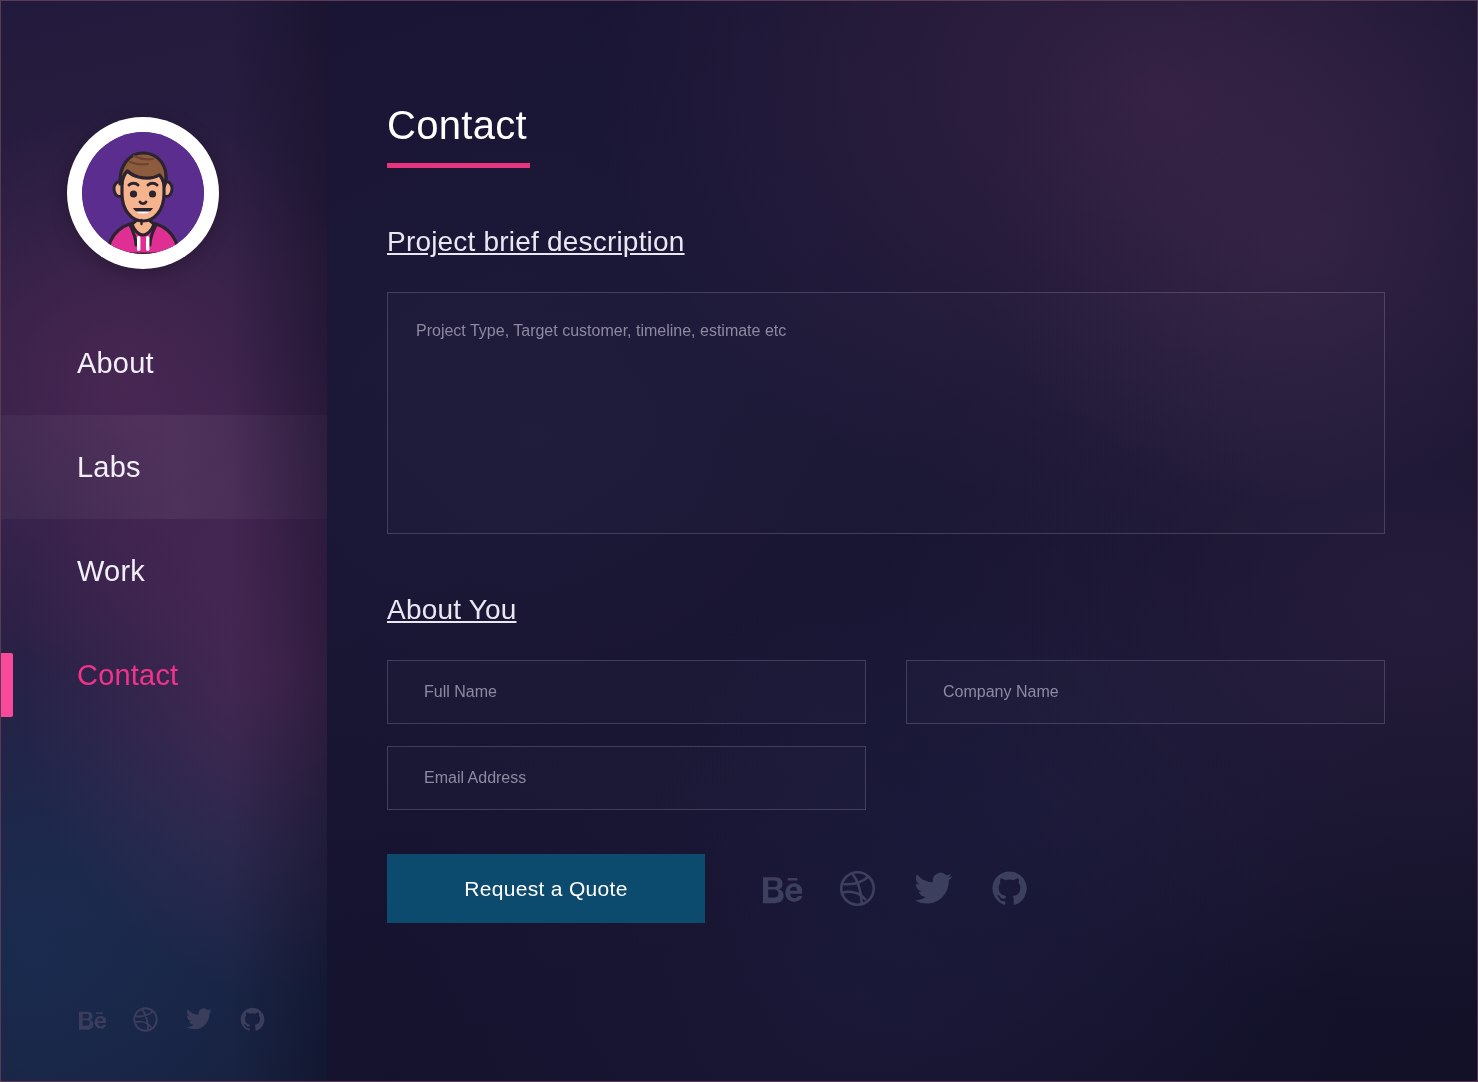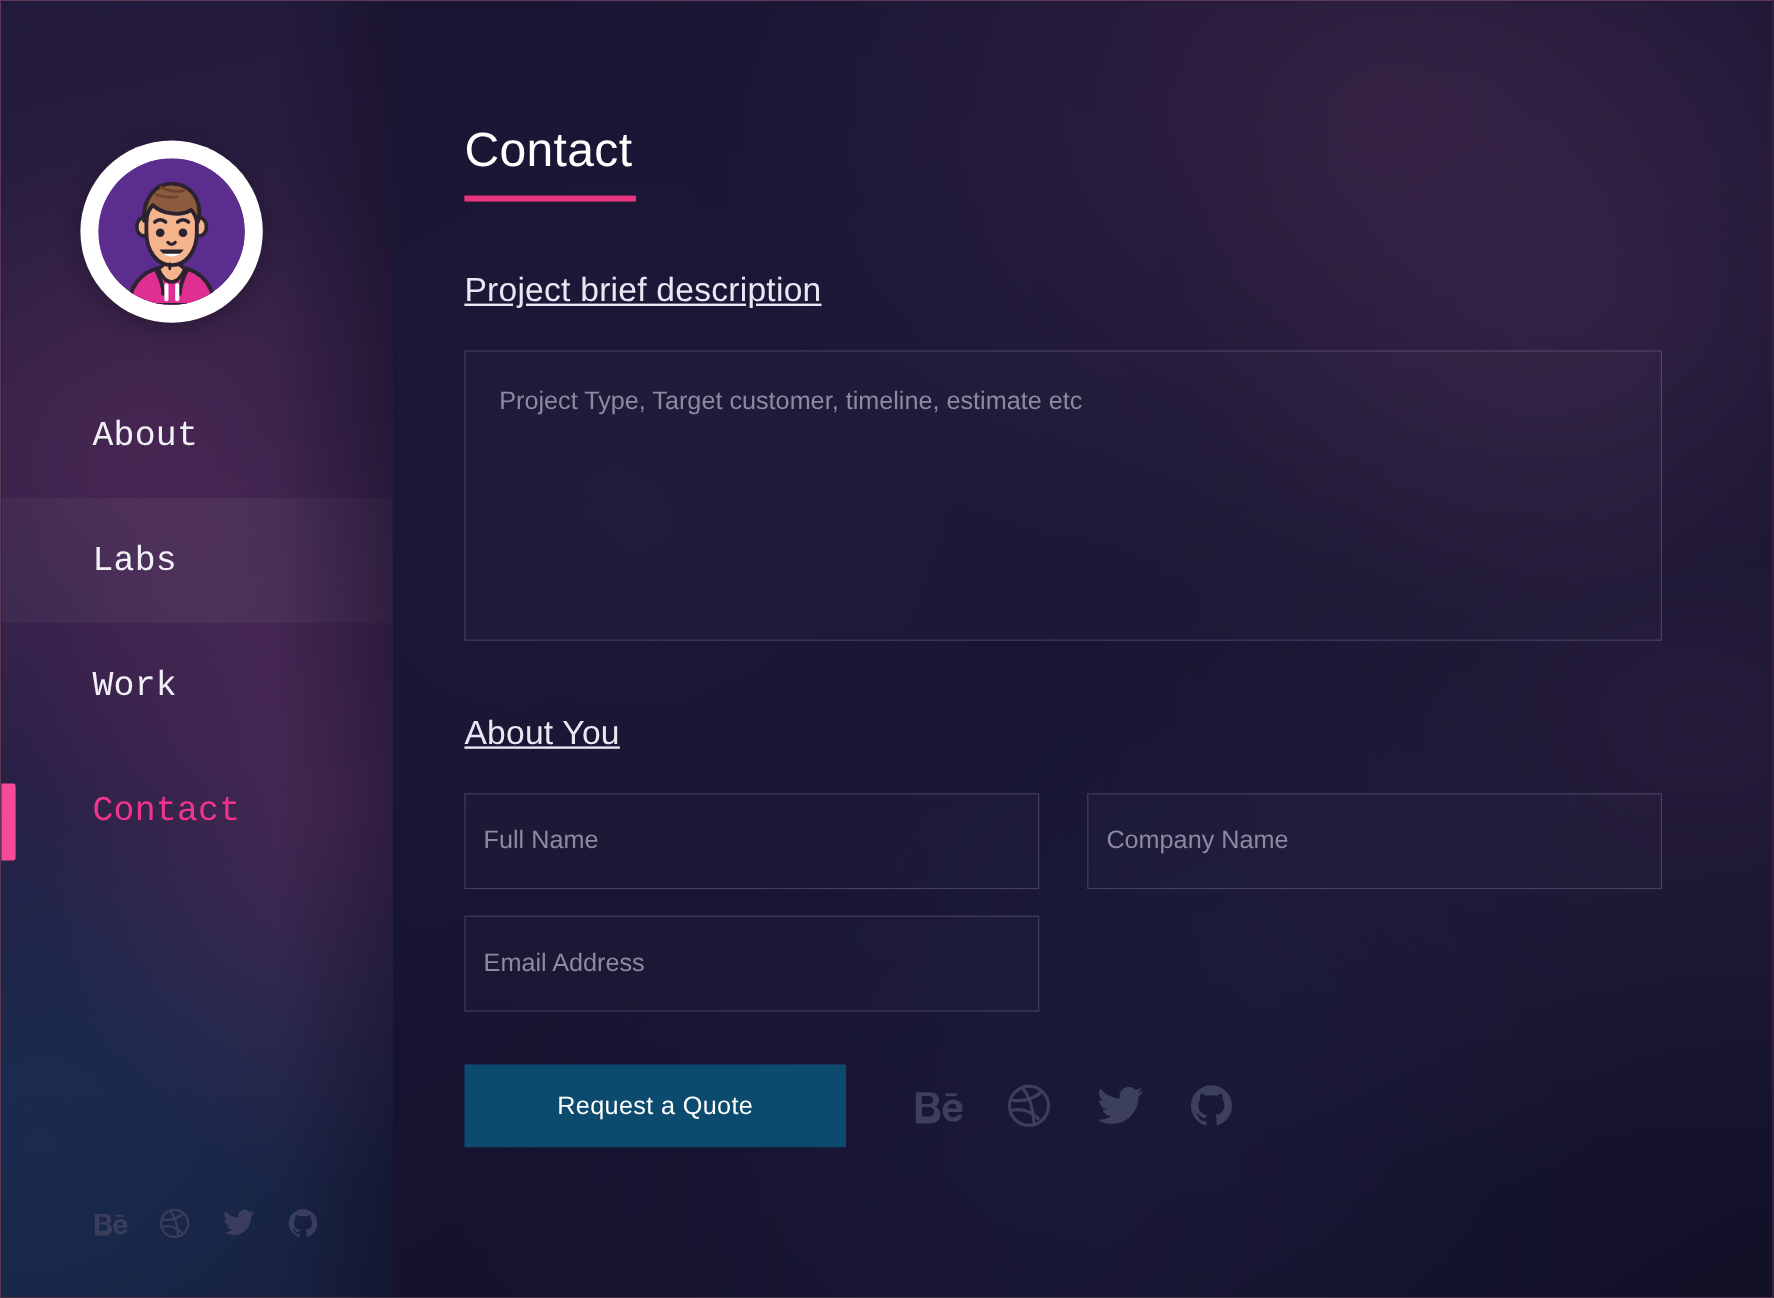--- a/index.html
+++ b/index.html
@@ -95,21 +95,20 @@
   .nav-item {
     position: relative;
     height: 104px;
     display: flex;
     align-items: center;
     padding-left: 76px;
     font-size: 29px;
     letter-spacing: 0.2px;
     color: #f2f0f7;
     cursor: pointer;
-    font-family: Liberation Mono, monospace;
   }
   .nav-item.hovered {
     background: linear-gradient(to right, rgba(255,255,255,0.035) 0%, rgba(255,255,255,0.055) 55%, rgba(255,255,255,0.02) 100%);
   }
   .nav-item.active {
     color: #f2338c;
   }
   .nav-item.active .nav-accent {
     position: absolute;
     left: 0; top: 30px;
@@ -163,21 +162,21 @@
     color: #e9e7f2;
     letter-spacing: 0.2px;
     text-decoration: underline;
   }
 
   .field {
     background: rgba(255,255,255,0.016);
     border: 1px solid rgba(178,166,205,0.26);
     color: #ffffff;
     font-family: "Liberation Sans", sans-serif;
-    font-size: 21px;
+    font-size: 16px;
     outline: none;
   }
   .field::placeholder {
     color: #8d8aa0;
     opacity: 1;
   }
 
   .brief-area {
     margin-top: 34px;
     width: 998px;
@@ -189,22 +188,22 @@
 
   .about-label { margin-top: 56px; }
 
   .grid {
     margin-top: 34px;
     display: grid;
     grid-template-columns: 479px 479px;
     gap: 22px 40px;
   }
   .grid .field {
-    height: 80px;
-    padding: 0 15px;
+    height: 64px;
+    padding: 0 36px;
     line-height: 78px;
   }
 
   .actions {
     margin-top: 44px;
     display: flex;
     align-items: center;
   }
   .cta {
     width: 318px;

